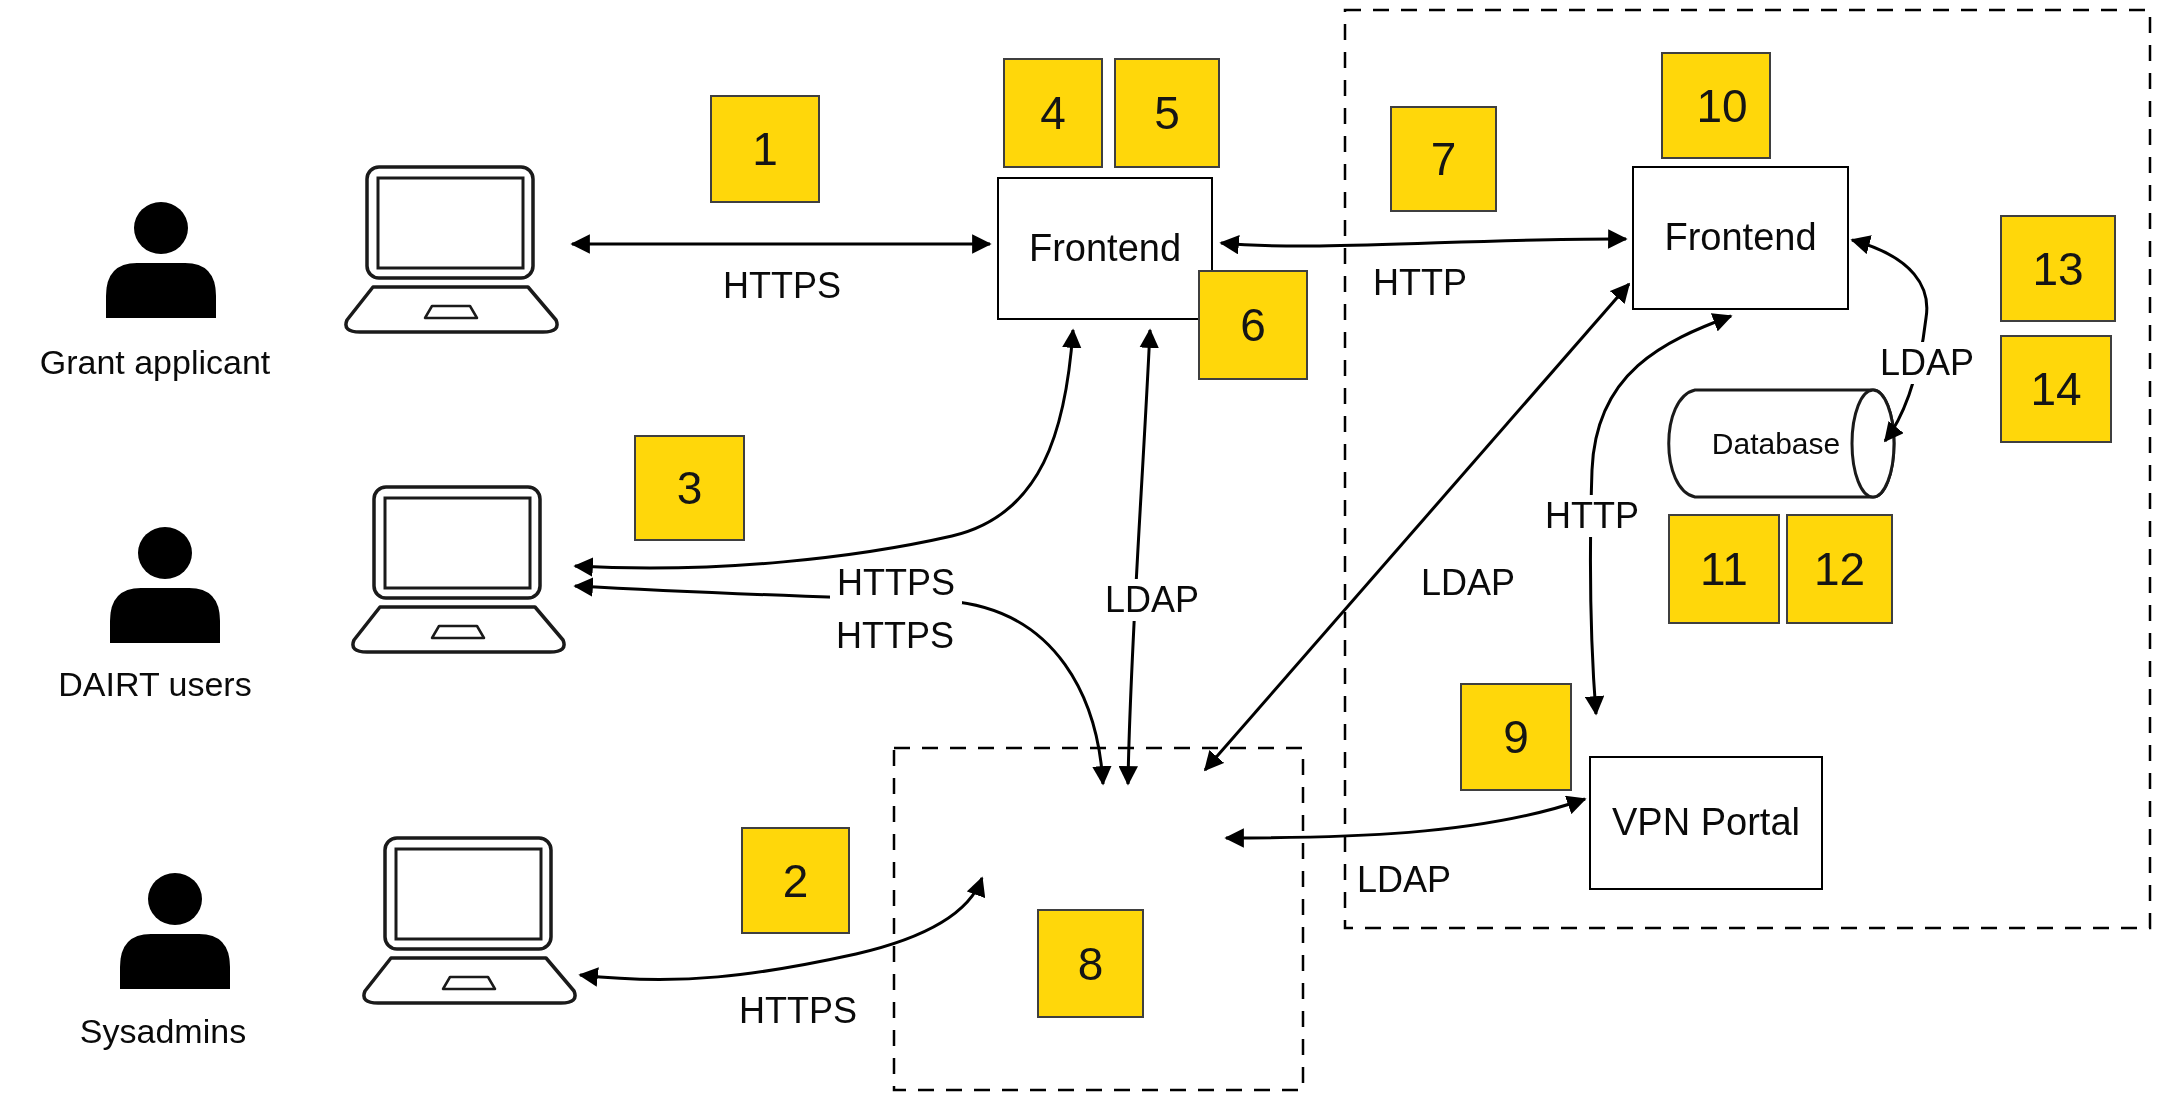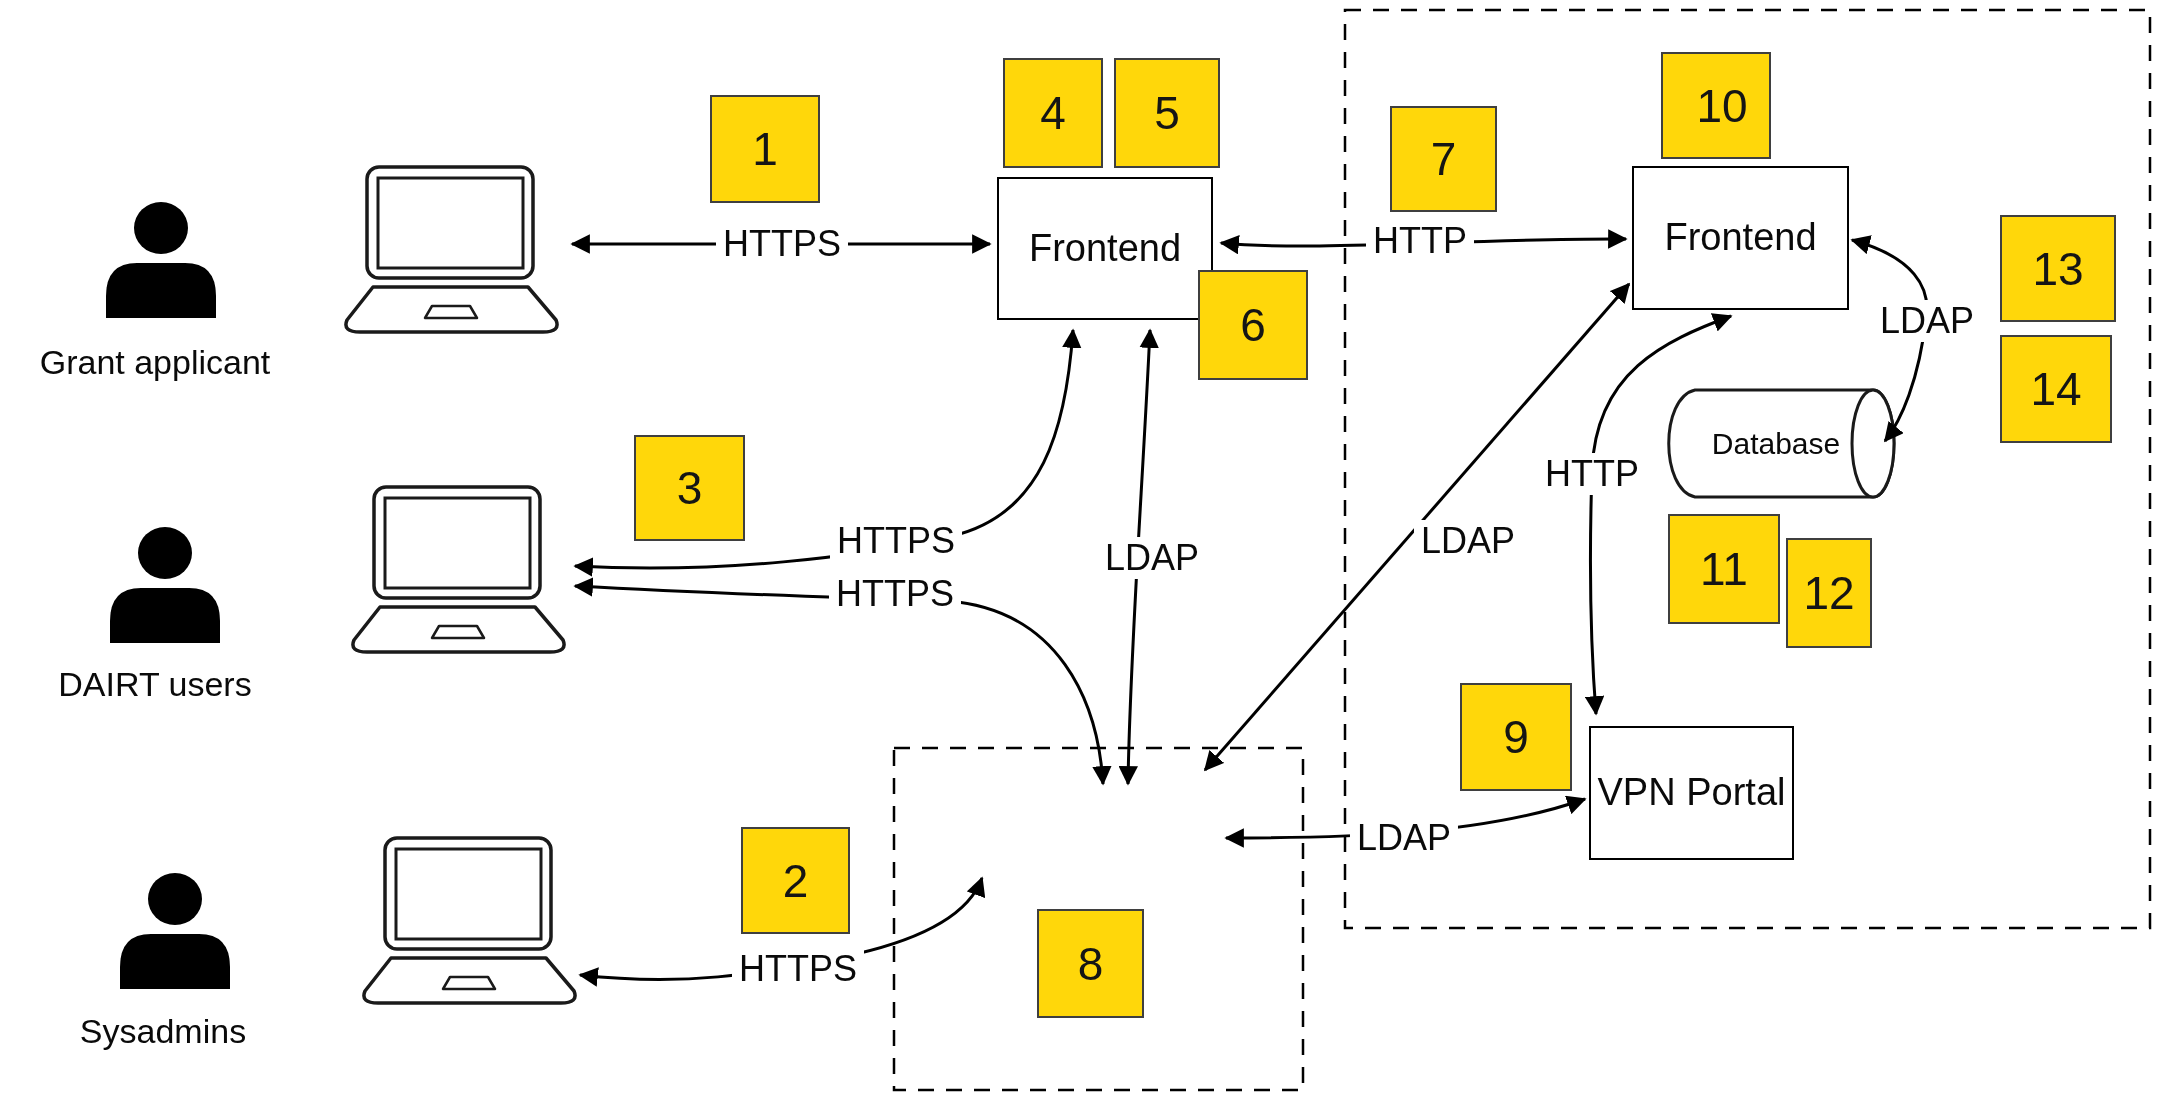--- a/index.html
+++ b/index.html
@@ -28,21 +28,21 @@
     font-size:30px;white-space:nowrap;
   }
   .badge{
     position:absolute;z-index:4;background:var(--badge-fill);
     border:2px solid var(--badge-border);box-sizing:border-box;
     display:flex;align-items:center;justify-content:center;
     font-size:46px;color:#151515;
   }
   .edge-label{
     position:absolute;z-index:3;transform:translate(-50%,-50%);
-    background:var(--background);padding:0 7px;font-size:36px;white-space:nowrap;
+    background:var(--background);padding:0 7px;font-size:36px;white-space:nowrap;margin-top:42px;
   }
   .actor-label{
     position:absolute;z-index:2;transform:translate(-50%,-50%);
     font-size:34px;white-space:nowrap;
   }
 </style>
 </head>
 <body>
 
 <div class="stage">
@@ -92,37 +92,37 @@
     <use href="#laptop" x="0" y="0" transform="translate(352,487)"></use>
     <use href="#laptop" x="0" y="0" transform="translate(363,838)"></use>
   </svg>
 
   <div class="node" style="left:997px;top:177px;width:216px;height:143px;justify-content:center;">
     <span class="inner">Frontend</span>
   </div>
   <div class="node" style="left:1632px;top:166px;width:217px;height:144px;">
     <span class="inner">Frontend</span>
   </div>
-  <div class="node" style="left:1589px;top:726px;width:205px;height:134px;">
+  <div class="node" style="left:1589px;top:756px;width:234px;height:134px;">
     <span class="inner">VPN Portal</span>
   </div>
   <div class="db-label" style="left:1776px;top:444px;">Database</div>
 
   <div class="badge" style="left:710px;top:95px;width:110px;height:108px;">1</div>
   <div class="badge" style="left:741px;top:827px;width:109px;height:107px;">2</div>
   <div class="badge" style="left:634px;top:435px;width:111px;height:106px;">3</div>
   <div class="badge" style="left:1003px;top:58px;width:100px;height:110px;">4</div>
   <div class="badge" style="left:1114px;top:58px;width:106px;height:110px;">5</div>
   <div class="badge" style="left:1198px;top:270px;width:110px;height:110px;">6</div>
   <div class="badge" style="left:1390px;top:106px;width:107px;height:106px;">7</div>
   <div class="badge" style="left:1037px;top:909px;width:107px;height:109px;">8</div>
   <div class="badge" style="left:1460px;top:683px;width:112px;height:108px;">9</div>
   <div class="badge" style="left:1661px;top:52px;width:110px;height:107px;padding-left:12px;">10</div>
   <div class="badge" style="left:1668px;top:514px;width:112px;height:110px;">11</div>
-  <div class="badge" style="left:1786px;top:514px;width:86px;height:110px;margin-top:24px;">12</div>
+  <div class="badge" style="left:1786px;top:514px;width:107px;height:110px;">12</div>
   <div class="badge" style="left:2000px;top:215px;width:116px;height:107px;">13</div>
   <div class="badge" style="left:2000px;top:335px;width:112px;height:108px;">14</div>
 
   <div class="edge-label" style="left:782px;top:244px;">HTTPS</div>
   <div class="edge-label" style="left:1420px;top:241px;">HTTP</div>
   <div class="edge-label" style="left:896px;top:541px;">HTTPS</div>
   <div class="edge-label" style="left:895px;top:594px;">HTTPS</div>
   <div class="edge-label" style="left:1152px;top:558px;">LDAP</div>
   <div class="edge-label" style="left:1468px;top:541px;">LDAP</div>
   <div class="edge-label" style="left:1592px;top:474px;">HTTP</div>

